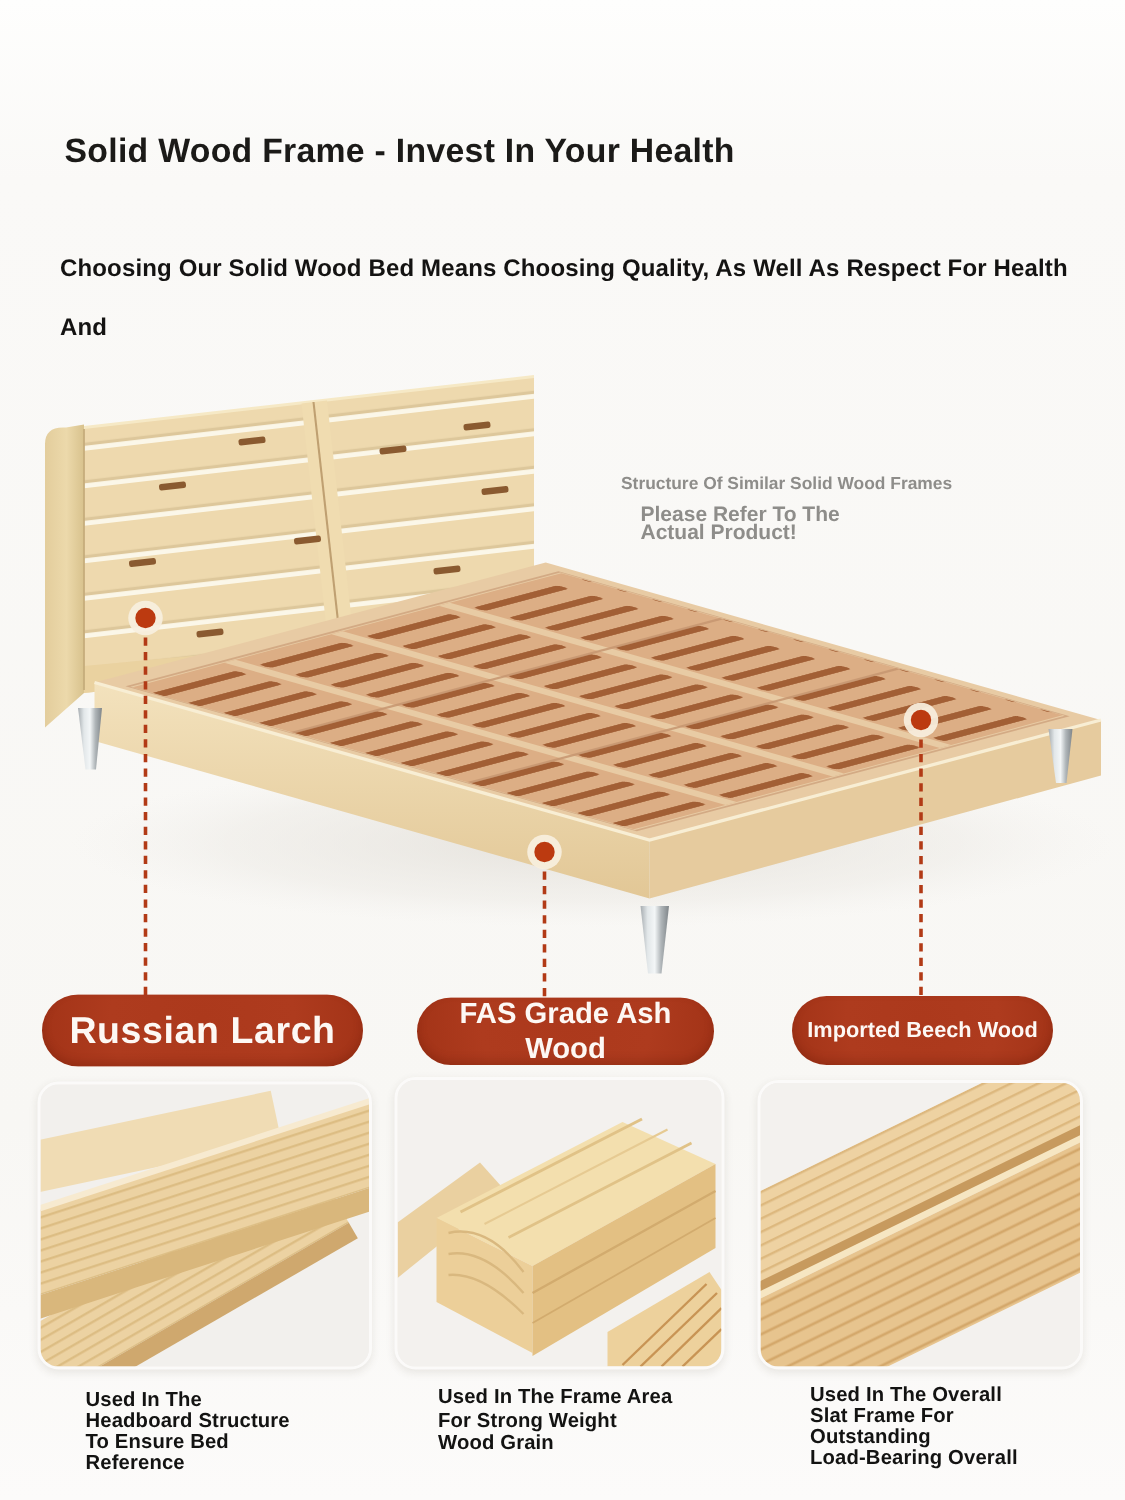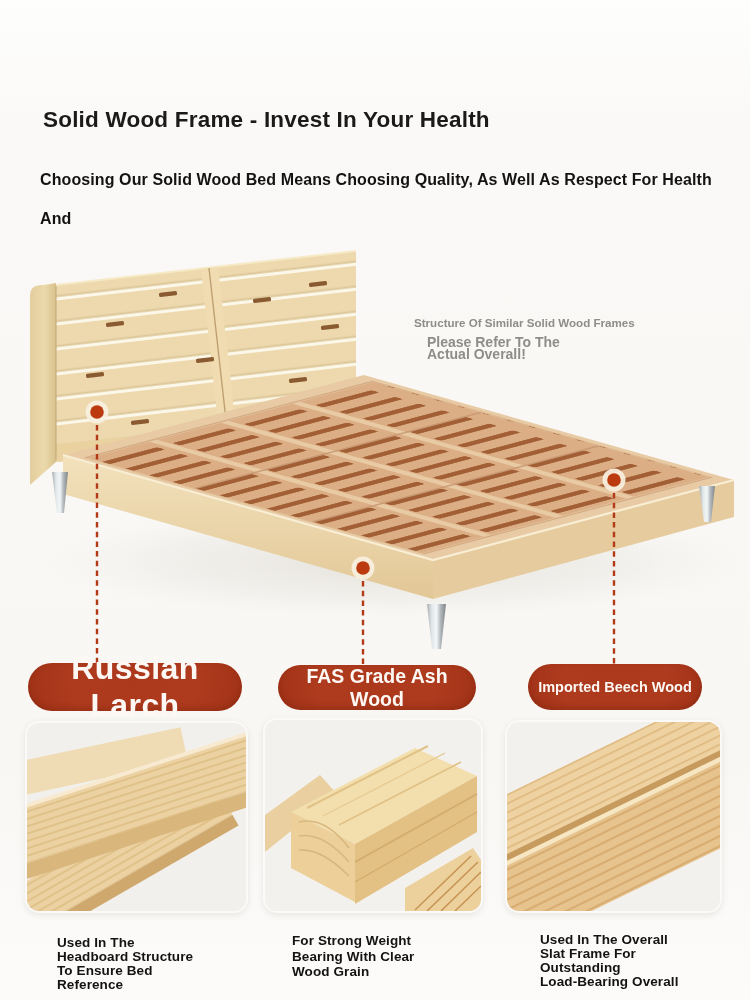--- a/index.html
+++ b/index.html
@@ -1,38 +1,38 @@
 <!DOCTYPE html>
 <html><head>
 <meta charset="utf-8">
 <style>
   html,body{margin:0;padding:0;}
   body{font-family:"Liberation Sans", sans-serif; background:#ffffff;}
   .page{position:relative;width:750px;height:1000px;overflow:hidden;
         background:linear-gradient(180deg,#fefefd 0%,#faf9f7 12%,#f8f7f4 75%,#fcfbfa 100%);}
-  .title{position:absolute;left:43px;top:107px;font-size:22.5px;font-weight:700;color:#1b1a18;letter-spacing:.2px;}
+  .title{position:absolute;left:43px;top:88px;font-size:22.5px;font-weight:700;color:#1b1a18;letter-spacing:.2px;}
   .subtitle{position:absolute;left:40px;top:161px;width:700px;font-size:16px;font-weight:700;color:#141312;line-height:38.5px;letter-spacing:.1px;}
   .hero{position:absolute;left:0;top:232px;width:750px;height:435px;}
   .hero svg{position:absolute;left:0;top:0;}
   .note{position:absolute;left:414px;top:71px;width:300px;font-size:11.6px;font-weight:700;color:#8e8d8a;line-height:13px;}
   .note2{position:absolute;left:427px;top:105px;width:240px;font-size:14px;font-weight:700;color:#8e8d8a;line-height:11.5px;}
   .pill{position:absolute;display:flex;align-items:center;justify-content:center;
         background:radial-gradient(circle at 50% 35%, #b84524 0%, #ac391c 0%, #ae3b1e 55%, #a23317 100%);
         background-color:#ae3b1e;border-radius:25px;color:#fdf8f4;text-align:center;
         box-shadow:inset 0 -3px 6px rgba(90,20,5,.25);}
-  .pill1{left:28px;top:663px;width:214px;height:48px;font-size:32px;font-weight:700;letter-spacing:.4px;}
+  .pill1{left:28px;top:663px;width:214px;height:48px;font-size:25px;font-weight:700;letter-spacing:.4px;}
   .pill2{left:278px;top:665px;width:198px;height:45px;font-size:19.5px;font-weight:700;}
   .pill3{left:528px;top:664px;width:174px;height:46px;font-size:14.5px;font-weight:700;}
   .card{position:absolute;border-radius:14px;overflow:hidden;background:#f2f0ed;
         border:2px solid #fbfaf9;box-shadow:0 2px 6px rgba(70,55,40,.10);}
   .card svg{display:block;}
   .card1{left:25px;top:721px;width:219px;height:188px;}
   .card2{left:263px;top:718px;width:216px;height:191px;}
   .card3{left:505px;top:720px;width:213px;height:189px;}
-  .caption{position:absolute;font-size:13.5px;font-weight:700;color:#131312;line-height:14px;letter-spacing:.1px;margin-top:10px;}
+  .caption{position:absolute;font-size:13.5px;font-weight:700;color:#131312;line-height:14px;letter-spacing:.1px;}
   .cap1{left:57px;top:926px;width:200px;}
   .cap2{left:292px;top:923px;width:200px;line-height:15.5px;}
   .cap3{left:540px;top:923px;width:200px;}
 </style>
 </head>
 <body>
 
 <div class="page">
 
   <div class="title">Solid Wood Frame - Invest In Your Health</div>
@@ -173,21 +173,21 @@
         </g>
       </g>
     </svg>
 
     <div class="note">
       <br>
       <span>Structure Of Similar Solid Wood Frames</span>
     </div>
     <div class="note2">
       <span>Please Refer To The</span><br>
-      <span>Actual Overall!</span>
+      <span>Actual Product!</span>
     </div>
   </div>
 
   <div class="pill pill1">Russian Larch</div>
   <div class="pill pill3">Imported Beech Wood</div>
   <div class="pill pill2">FAS Grade Ash Wood</div>
 
   <div class="card card1">
     <svg width="219" height="188" viewBox="0 0 219 188">
       <defs>
@@ -265,22 +265,22 @@
     </svg>
   </div>
 
   <div class="caption cap1">
     <div>Used In The</div>
     <div>Headboard Structure</div>
     <div>To Ensure Bed</div>
     <div>Reference</div>
   </div>
   <div class="caption cap2">
+    <div>Used In The Frame Area</div>
     <div>For Strong Weight</div>
-    <div>Bearing With Clear</div>
     <div>Wood Grain</div>
   </div>
   <div class="caption cap3">
     <div>Used In The Overall</div>
     <div>Slat Frame For</div>
     <div>Outstanding</div>
     <div>Load-Bearing Overall</div>
   </div>
 
 </div>

